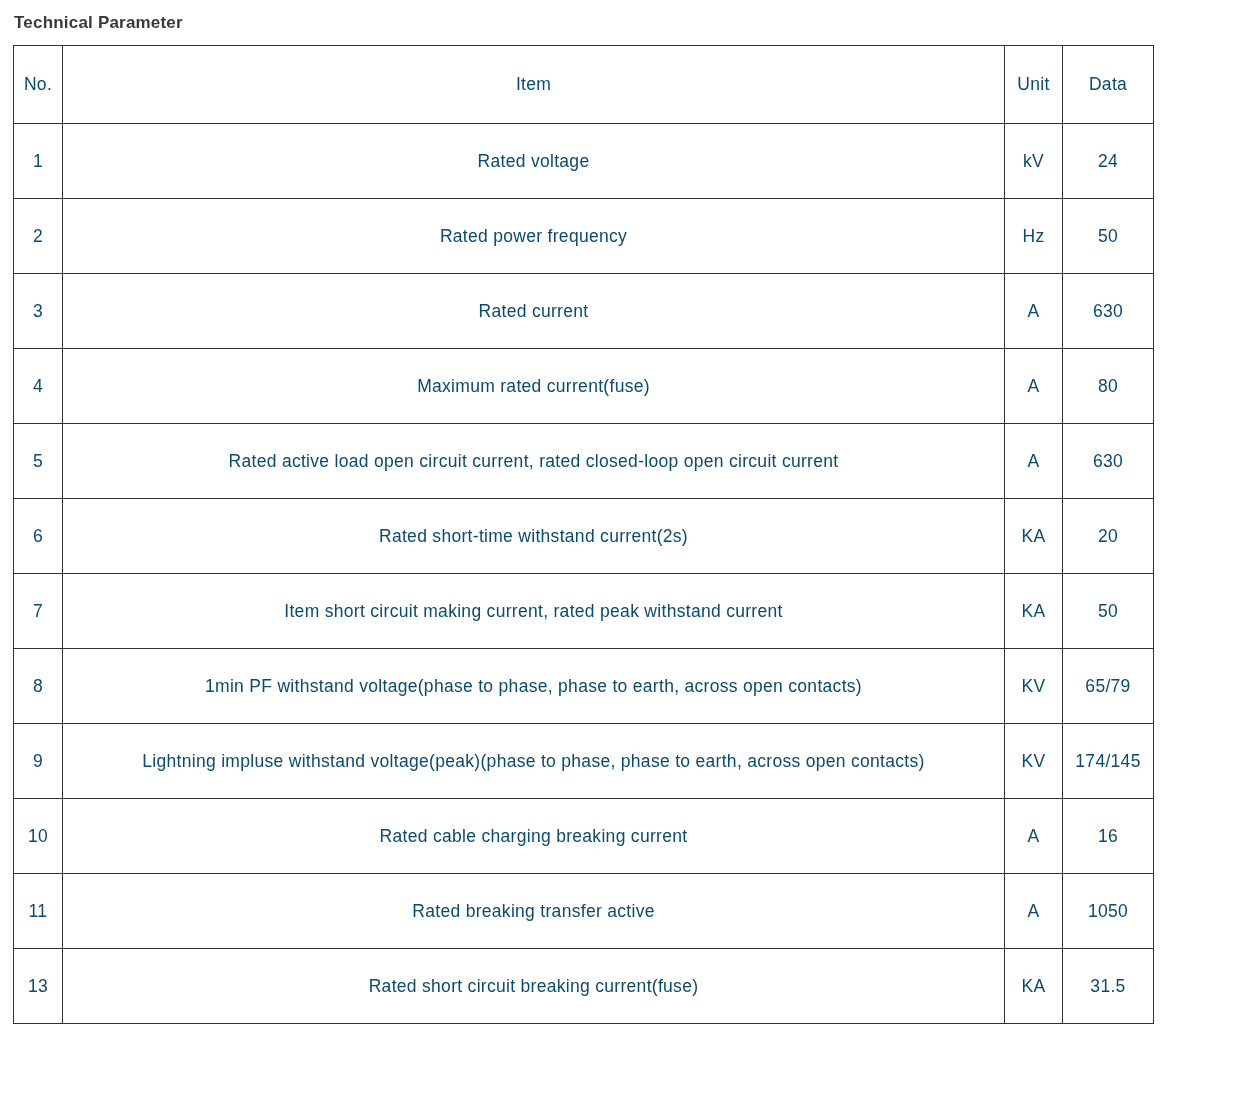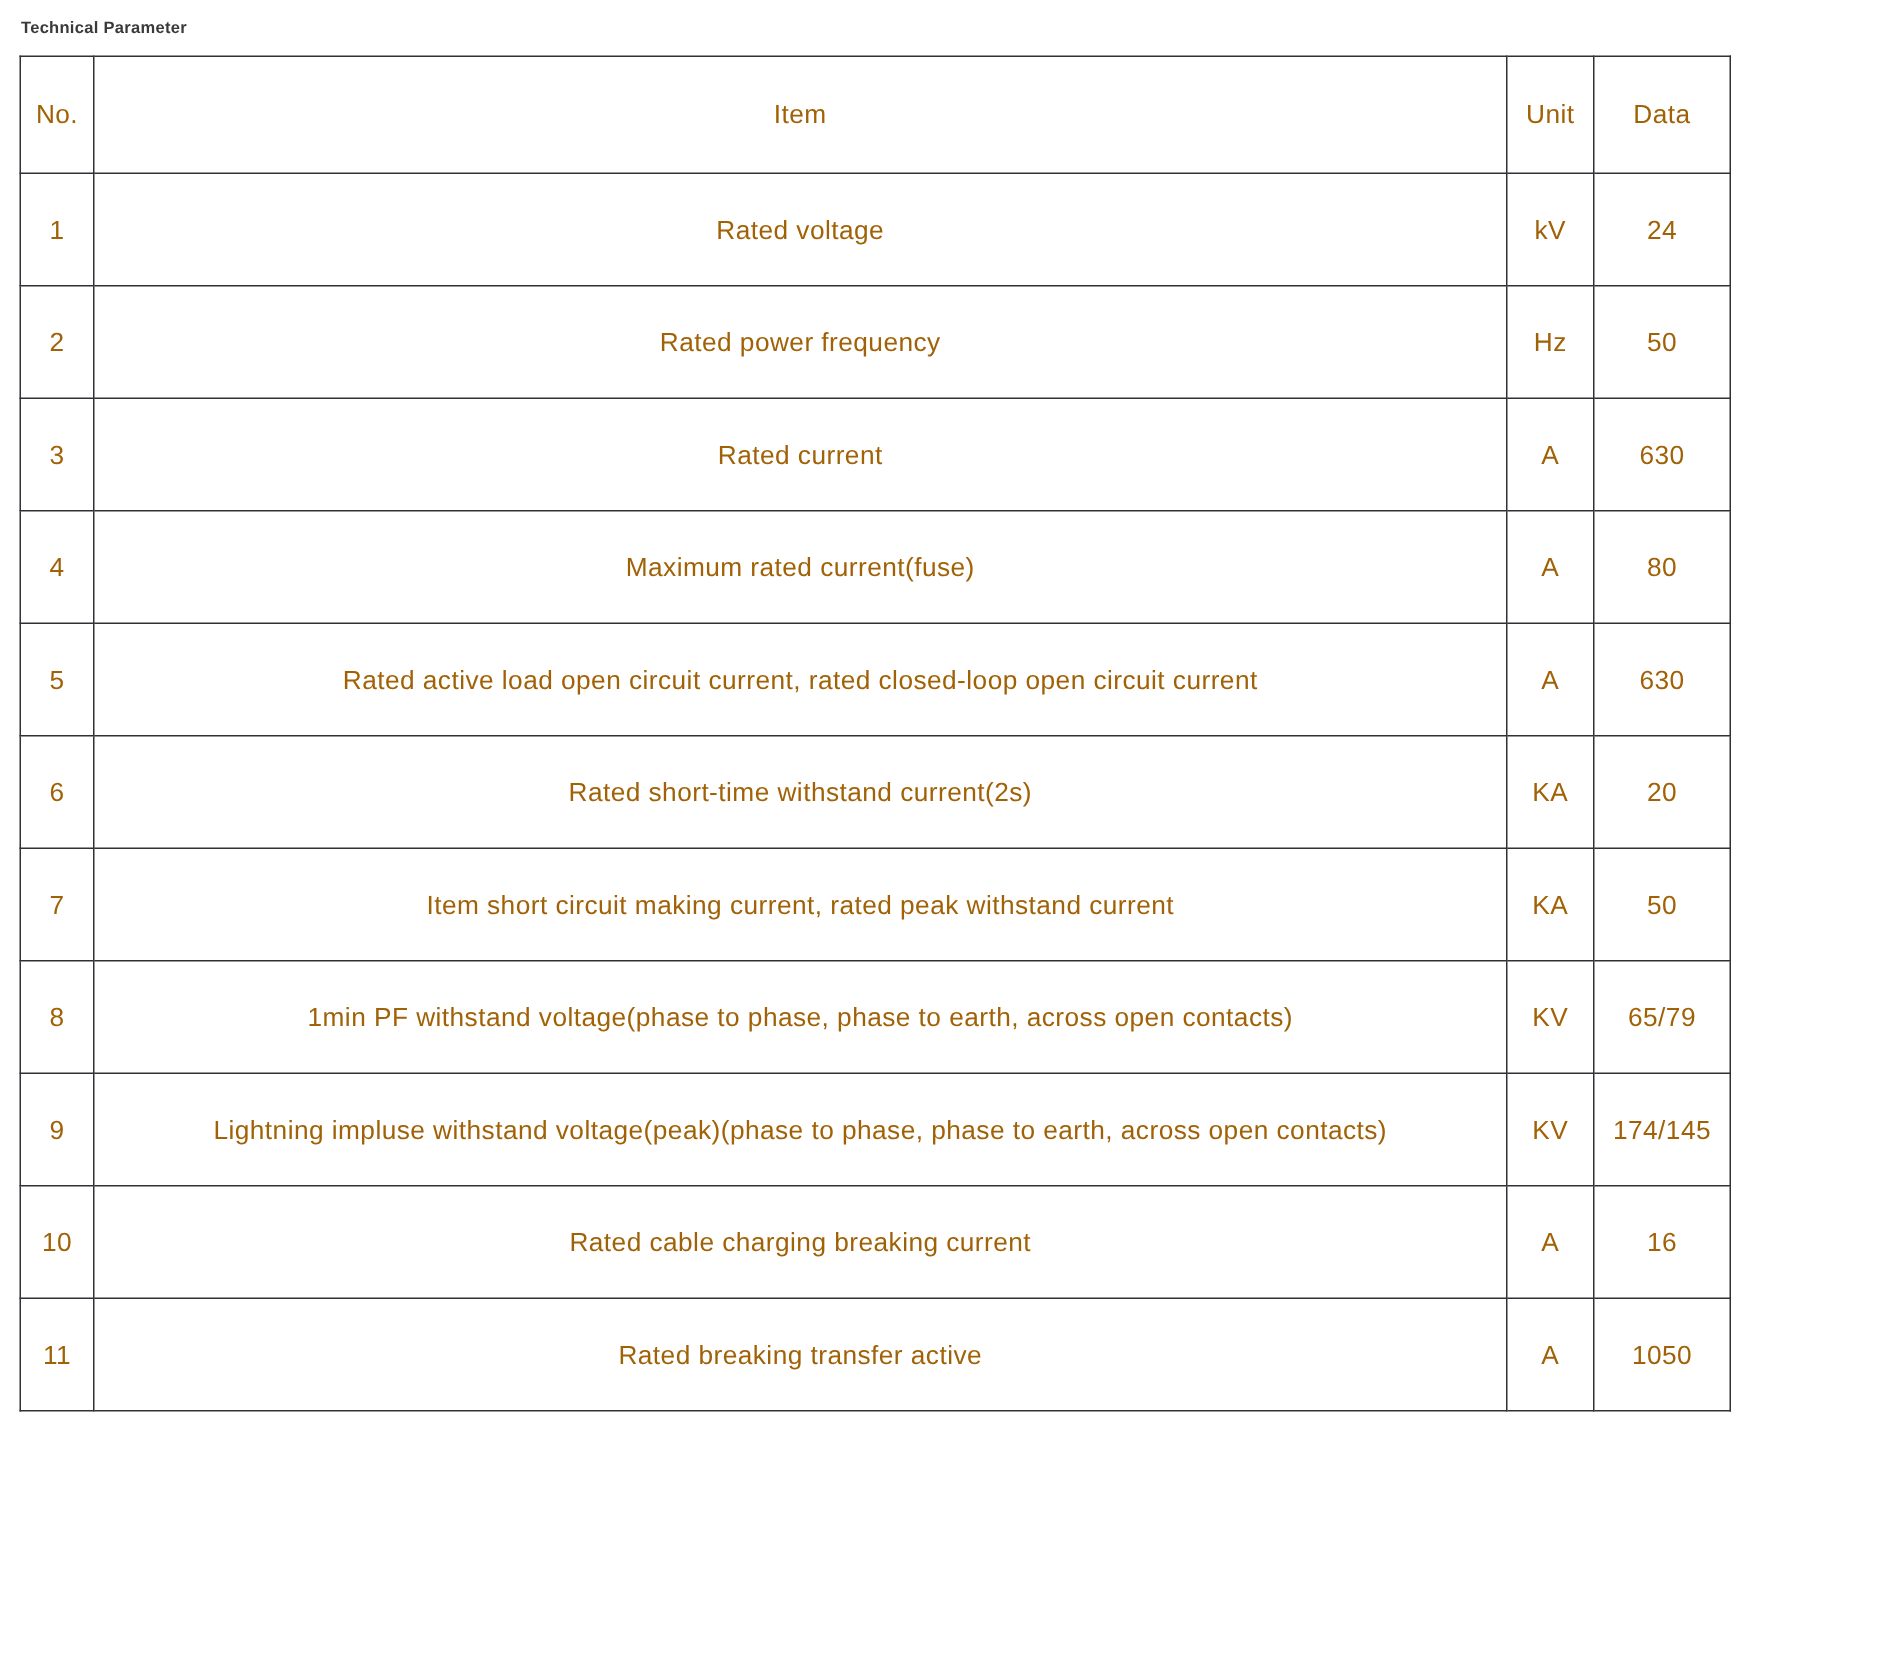--- a/index.html
+++ b/index.html
@@ -7,31 +7,31 @@
     margin: 0;
     padding: 0;
     background: #ffffff;
     font-family: "Liberation Sans", sans-serif;
   }
   .page {
     width: 1251px;
     padding: 11px 13px 10px 13px;
   }
   .page-title {
-    font-size: 11px;
+    font-size: 17px;
     font-weight: 700;
     color: #3a3a3a;
     letter-spacing: 0.2px;
     margin: 2px 0 12px 1px;
   }
   table.params {
     border-collapse: collapse;
     width: 1141px;
     table-layout: fixed;
-    color: #a16207;
+    color: #0c4a6e;
     font-size: 17.5px;
     letter-spacing: 0.3px;
   }
   table.params th,
   table.params td {
     border: 1px solid #313135;
     text-align: center;
     vertical-align: middle;
     font-weight: 400;
     padding: 2px 6px;
@@ -131,16 +131,22 @@
         <td>Rated cable charging breaking current</td>
         <td>A</td>
         <td>16</td>
       </tr>
       <tr>
         <td>11</td>
         <td>Rated breaking transfer active</td>
         <td>A</td>
         <td>1050</td>
       </tr>
+      <tr>
+        <td>13</td>
+        <td>Rated short circuit breaking current(fuse)</td>
+        <td>KA</td>
+        <td>31.5</td>
+      </tr>
     </tbody>
   </table>
 
 </div>
 
 </body></html>

